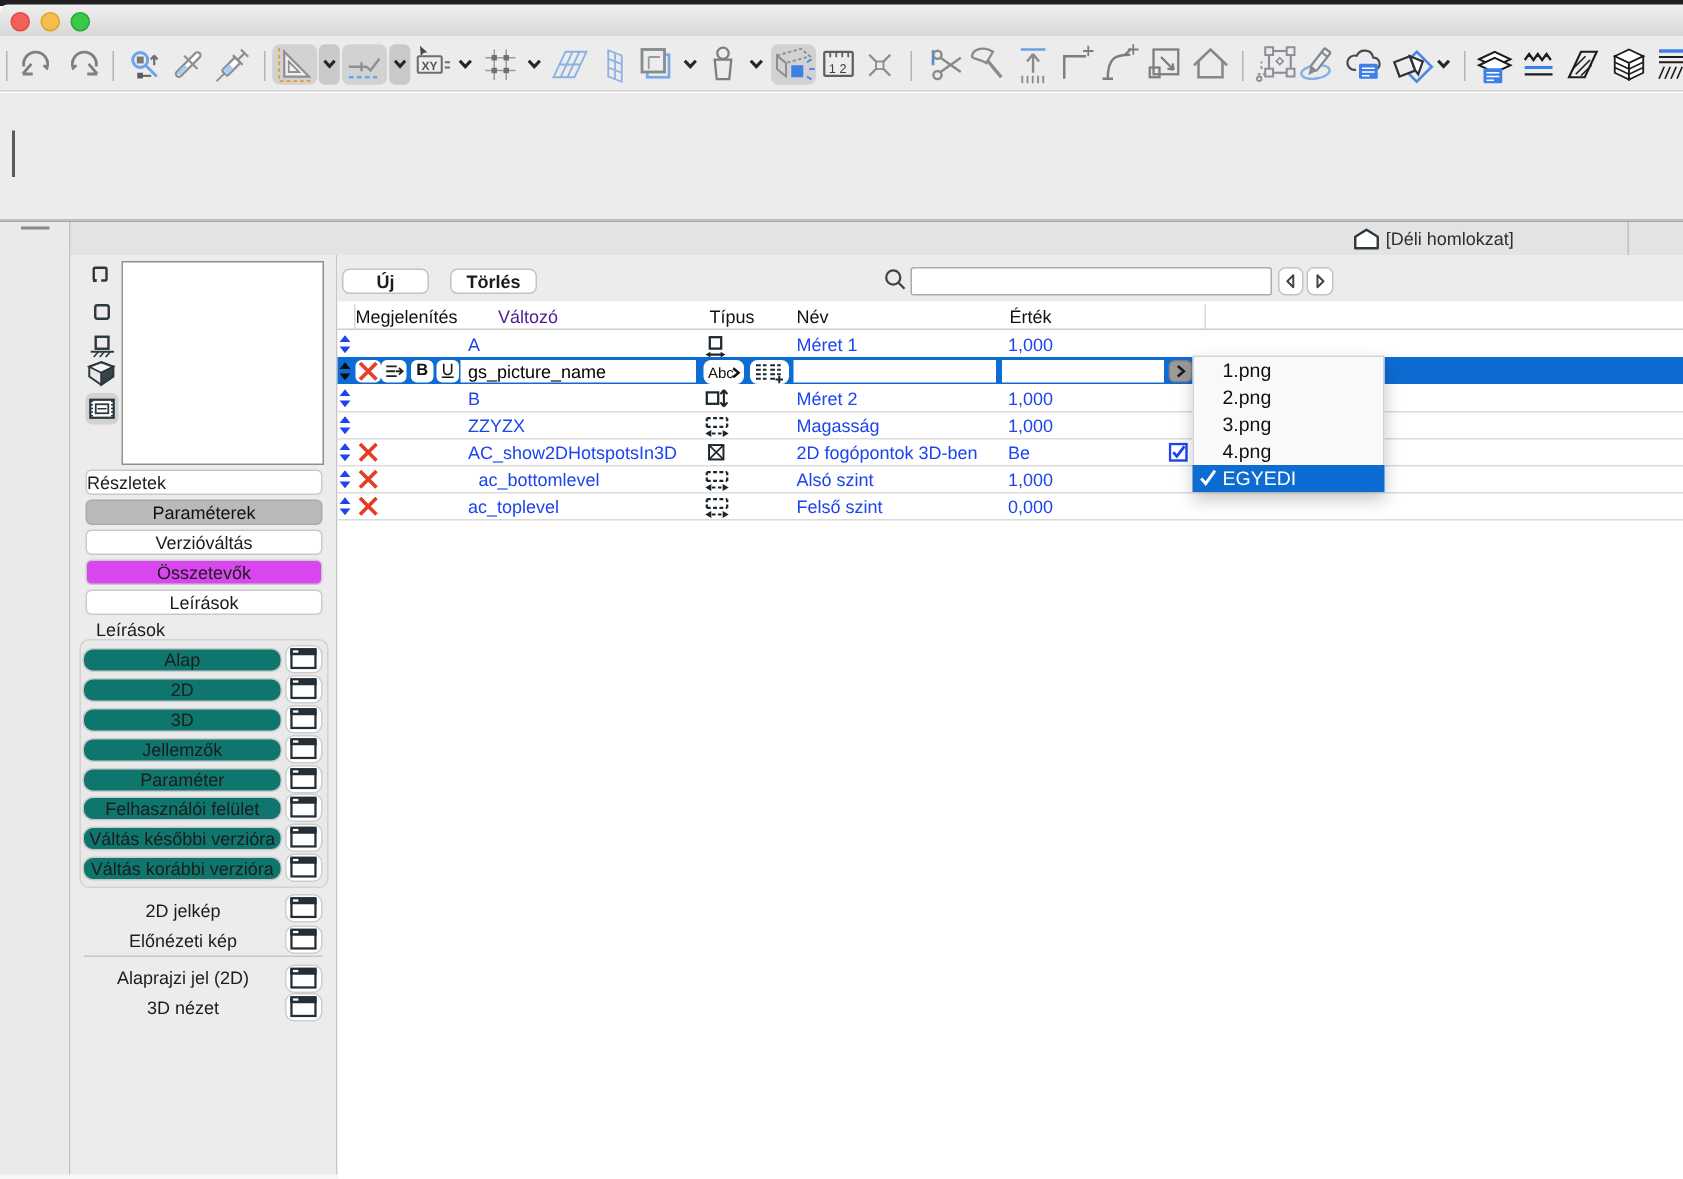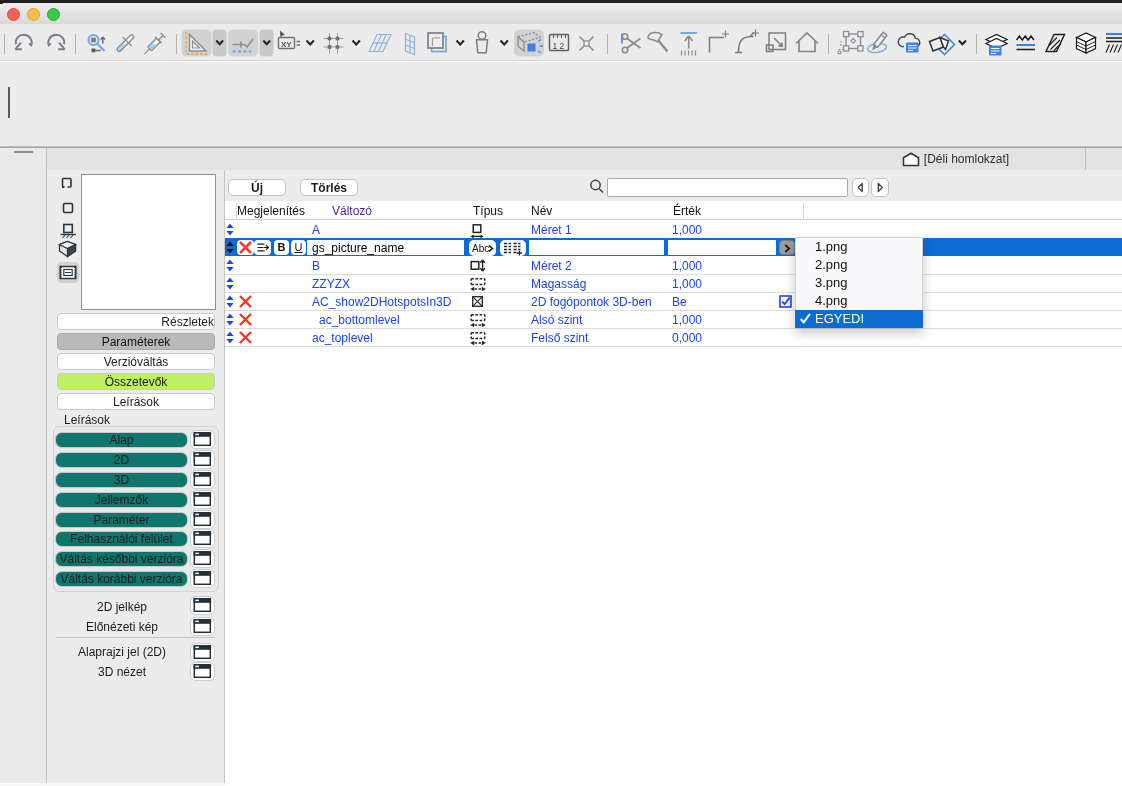--- a/index.html
+++ b/index.html
@@ -284,24 +284,24 @@
       <path d="M13 100.5 h6" stroke-width="1"></path>
       <g stroke-width="1.6" stroke-dasharray="1 1.4">
         <path d="M9.2 95 v11"></path>
           <path d="M22.8 95 v11"></path>
       </g>
     </g>
   </svg>
 
   <div class="abs" style="left:81px;top:174px;width:135px;height:136px;background:#fff;border:1px solid #8f8f8f;"></div>
 
-  <div class="abs" style="left:57px;top:313px;width:158px;height:17px;background:#fff;border:1px solid #c9c9c9;border-radius:4px;font-size:12px;color:#1c1c1c;text-align:right;line-height:16px;">Részletek</div>
+  <div class="abs" style="left:57px;top:313px;width:158px;height:17px;background:#fff;border:1px solid #c9c9c9;border-radius:4px;font-size:12px;color:#1c1c1c;text-align:left;line-height:16px;">Részletek</div>
   <div class="abs" style="left:57px;top:333px;width:158px;height:17px;background:#b9b9b9;border:1px solid #a9a9a9;border-radius:4px;font-size:12px;color:#111;text-align:center;line-height:16px;">Paraméterek</div>
   <div class="abs" style="left:57px;top:353px;width:158px;height:17px;background:#fff;border:1px solid #c9c9c9;border-radius:4px;font-size:12px;color:#1c1c1c;text-align:center;line-height:16px;">Verzióváltás</div>
-  <div class="abs" style="left:57px;top:373px;width:158px;height:17px;background:#bef264;border:1px solid #c9c9c9;border-radius:4px;font-size:12px;color:#1c1c1c;text-align:center;line-height:16px;">Összetevők</div>
+  <div class="abs" style="left:57px;top:373px;width:158px;height:17px;background:#d946ef;border:1px solid #c9c9c9;border-radius:4px;font-size:12px;color:#1c1c1c;text-align:center;line-height:16px;">Összetevők</div>
   <div class="abs" style="left:57px;top:393px;width:158px;height:17px;background:#fff;border:1px solid #c9c9c9;border-radius:4px;font-size:12px;color:#1c1c1c;text-align:center;line-height:16px;">Leírások</div>
 
   <div class="abs" style="left:64px;top:413px;font-size:12px;color:#1c1c1c;">Leírások</div>
 
   <div class="abs" style="left:53px;top:426px;width:166px;height:166px;background:#e9e9e9;border:1px solid #d2d2d2;border-radius:6px;"></div>
 
   <div class="abs gb" style="top:432px;">Alap</div>
   <div class="abs gb" style="top:452px;">2D</div>
   <div class="abs gb" style="top:472px;">3D</div>
   <div class="abs gb" style="top:492px;">Jellemzők</div>

